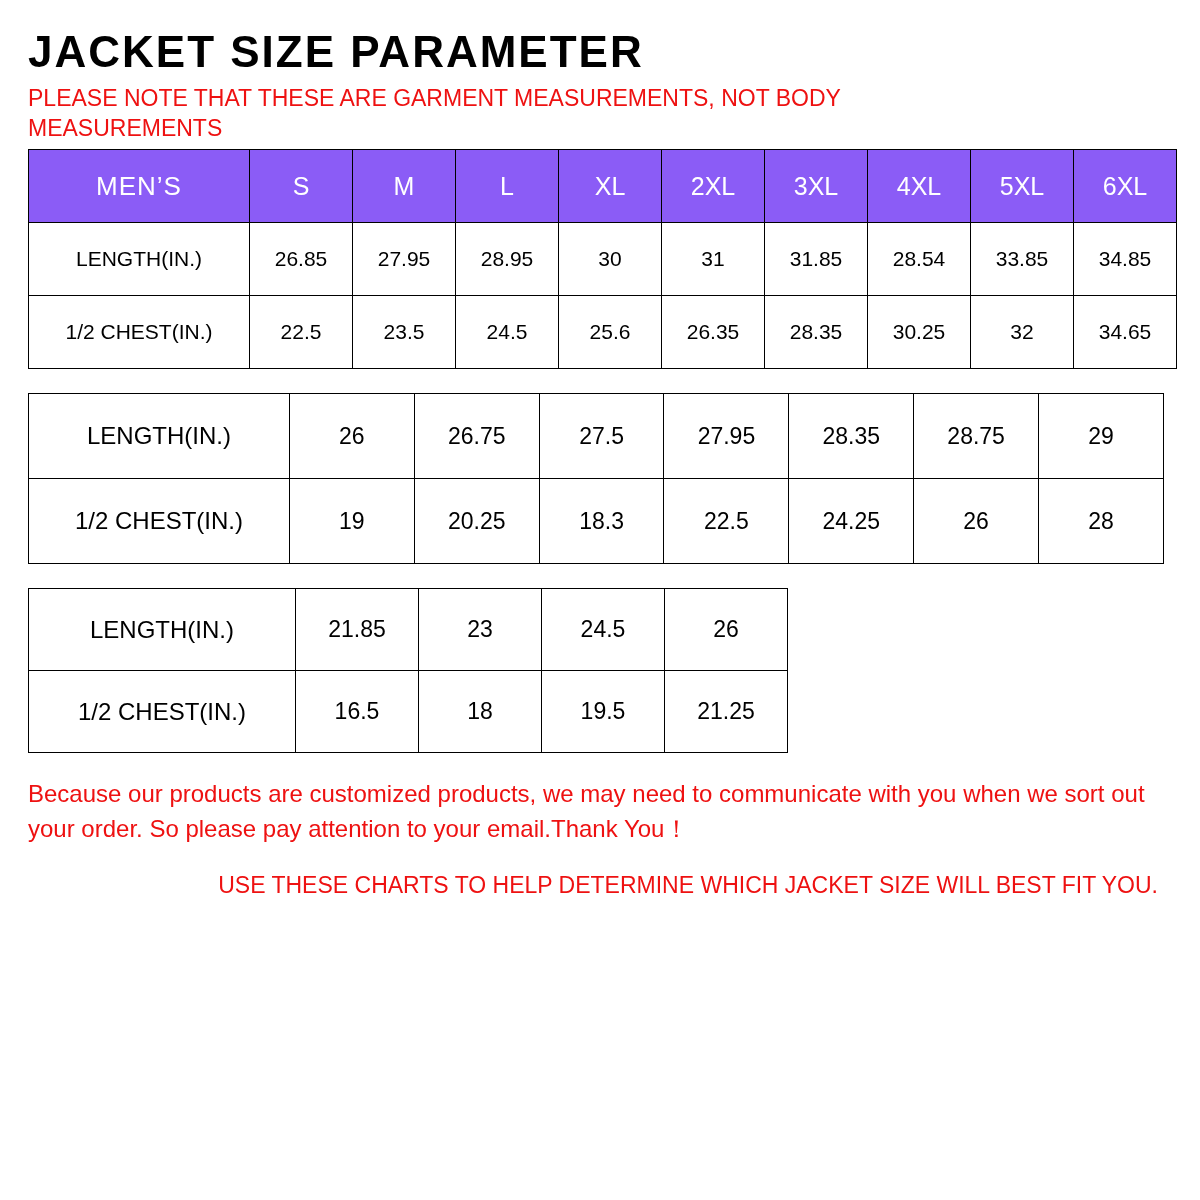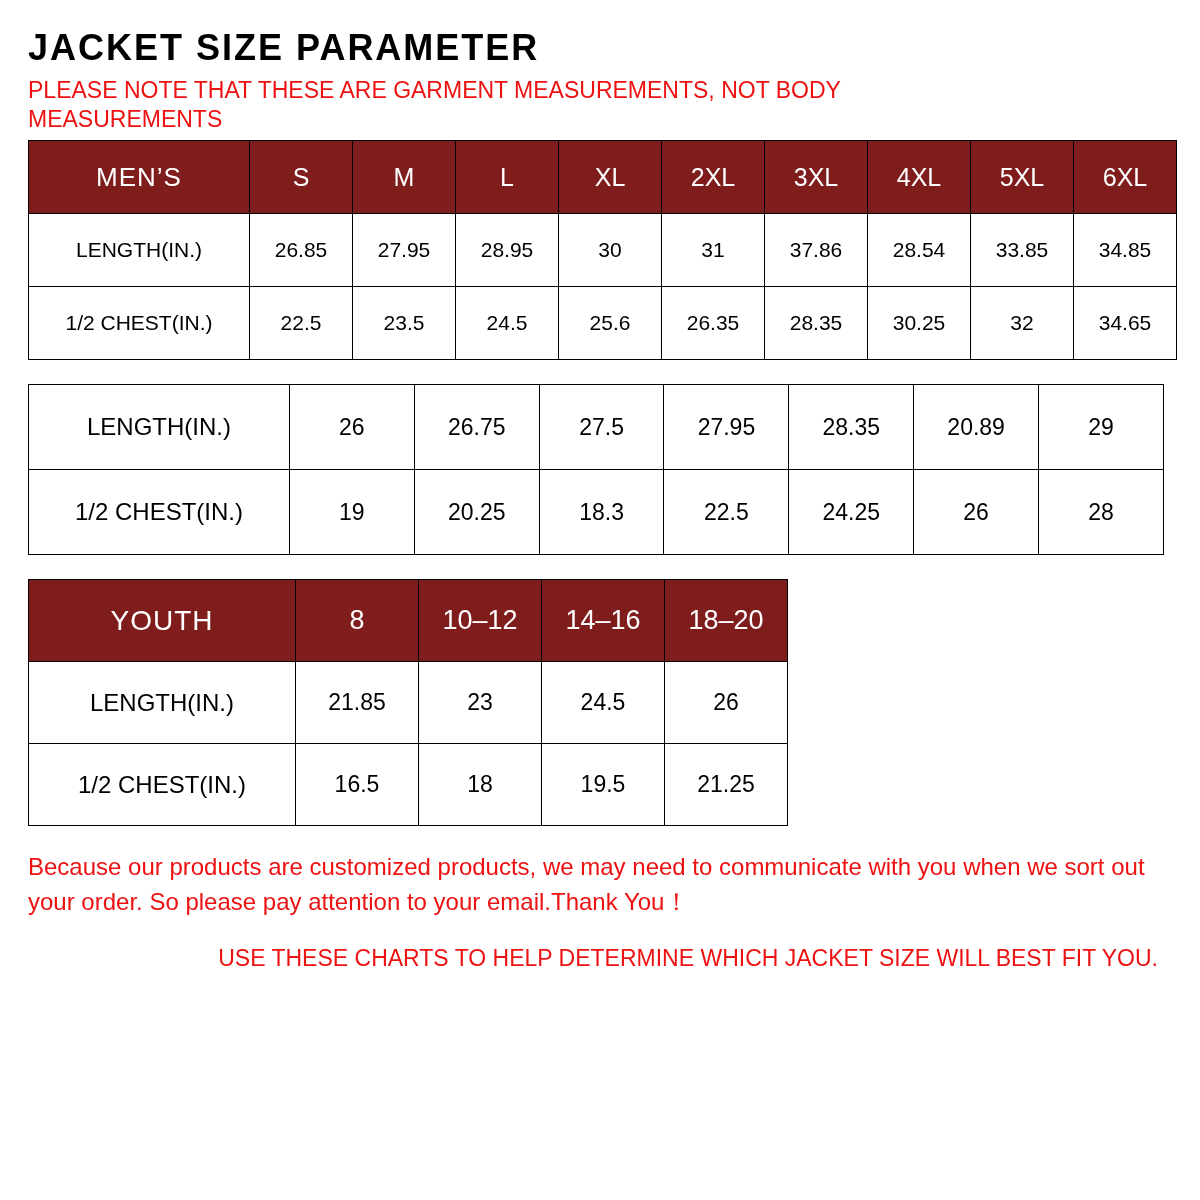--- a/index.html
+++ b/index.html
@@ -15,21 +15,21 @@
     overflow: hidden;
   }
   .page {
     width: 1200px;
     height: 1200px;
     box-sizing: border-box;
     padding: 28px 28px 0 28px;
     position: relative;
   }
   .title {
-    font-size: 36px;
+    font-size: 44px;
     font-weight: bold;
     letter-spacing: 2px;
     margin: 0 0 8px 0;
     line-height: 1.1;
     color: #000;
   }
   .note {
     color: #ee1111;
     font-size: 23px;
     line-height: 1.28;
@@ -44,21 +44,21 @@
   table.sizechart td {
     border: 1px solid #000;
     text-align: center;
     vertical-align: middle;
     font-size: 21px;
     color: #000;
     background: #ffffff;
     padding: 0;
   }
   table.sizechart tr.head td {
-    background: #7f1d1d;
+    background: #8b5cf6;
     color: #ffffff;
   }
   td.label {
     font-size: 22px;
   }
   tr.head td.label {
     font-size: 26px;
     letter-spacing: 1px;
   }
   tr.head td.sizecell {
@@ -127,21 +127,21 @@
         <td class="sizecell">5XL</td>
         <td class="sizecell">6XL</td>
       </tr>
       <tr>
         <td class="label">LENGTH(IN.)</td>
         <td class="sizecell">26.85</td>
         <td class="sizecell">27.95</td>
         <td class="sizecell">28.95</td>
         <td class="sizecell">30</td>
         <td class="sizecell">31</td>
-        <td class="sizecell">37.86</td>
+        <td class="sizecell">31.85</td>
         <td class="sizecell">28.54</td>
         <td class="sizecell">33.85</td>
         <td class="sizecell">34.85</td>
       </tr>
       <tr>
         <td class="label">1/2 CHEST(IN.)</td>
         <td class="sizecell">22.5</td>
         <td class="sizecell">23.5</td>
         <td class="sizecell">24.5</td>
         <td class="sizecell">25.6</td>
@@ -156,45 +156,38 @@
 
   <table class="sizechart" id="womens-table">
     <tbody>
       <tr>
         <td class="label">LENGTH(IN.)</td>
         <td class="sizecell">26</td>
         <td class="sizecell">26.75</td>
         <td class="sizecell">27.5</td>
         <td class="sizecell">27.95</td>
         <td class="sizecell">28.35</td>
-        <td class="sizecell">20.89</td>
+        <td class="sizecell">28.75</td>
         <td class="sizecell">29</td>
       </tr>
       <tr>
         <td class="label">1/2 CHEST(IN.)</td>
         <td class="sizecell">19</td>
         <td class="sizecell">20.25</td>
         <td class="sizecell">18.3</td>
         <td class="sizecell">22.5</td>
         <td class="sizecell">24.25</td>
         <td class="sizecell">26</td>
         <td class="sizecell">28</td>
       </tr>
     </tbody>
   </table>
 
   <table class="sizechart" id="youth-table">
     <tbody>
-      <tr class="head">
-        <td class="label">YOUTH</td>
-        <td class="sizecell">8</td>
-        <td class="sizecell">10–12</td>
-        <td class="sizecell">14–16</td>
-        <td class="sizecell">18–20</td>
-      </tr>
       <tr>
         <td class="label">LENGTH(IN.)</td>
         <td class="sizecell">21.85</td>
         <td class="sizecell">23</td>
         <td class="sizecell">24.5</td>
         <td class="sizecell">26</td>
       </tr>
       <tr>
         <td class="label">1/2 CHEST(IN.)</td>
         <td class="sizecell">16.5</td>

